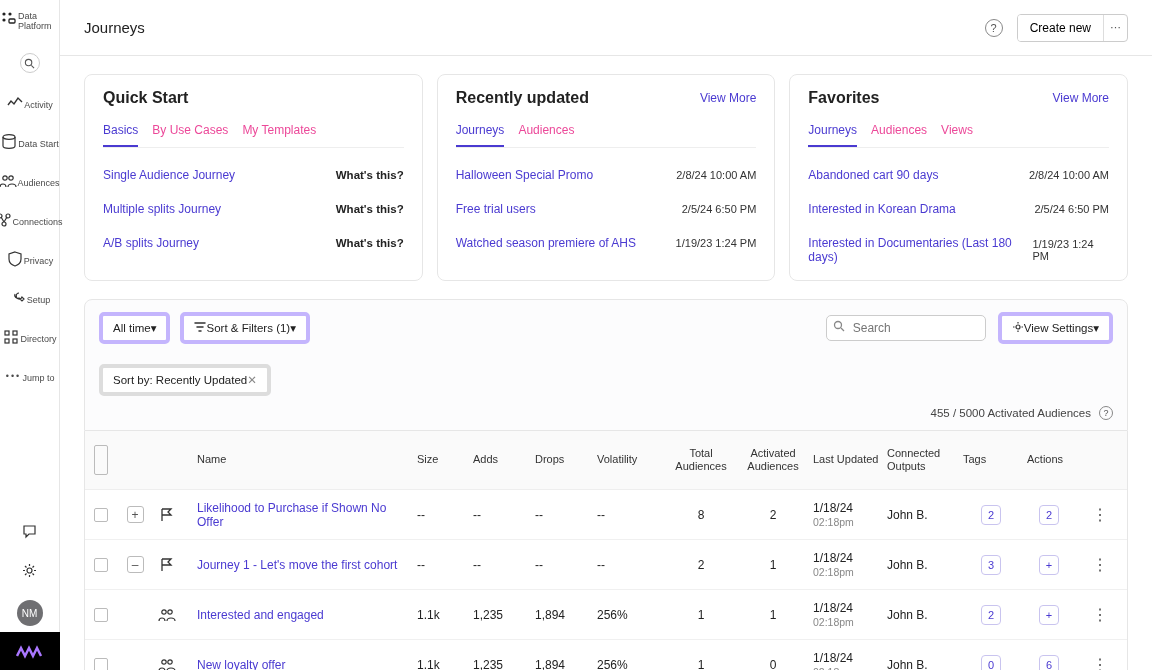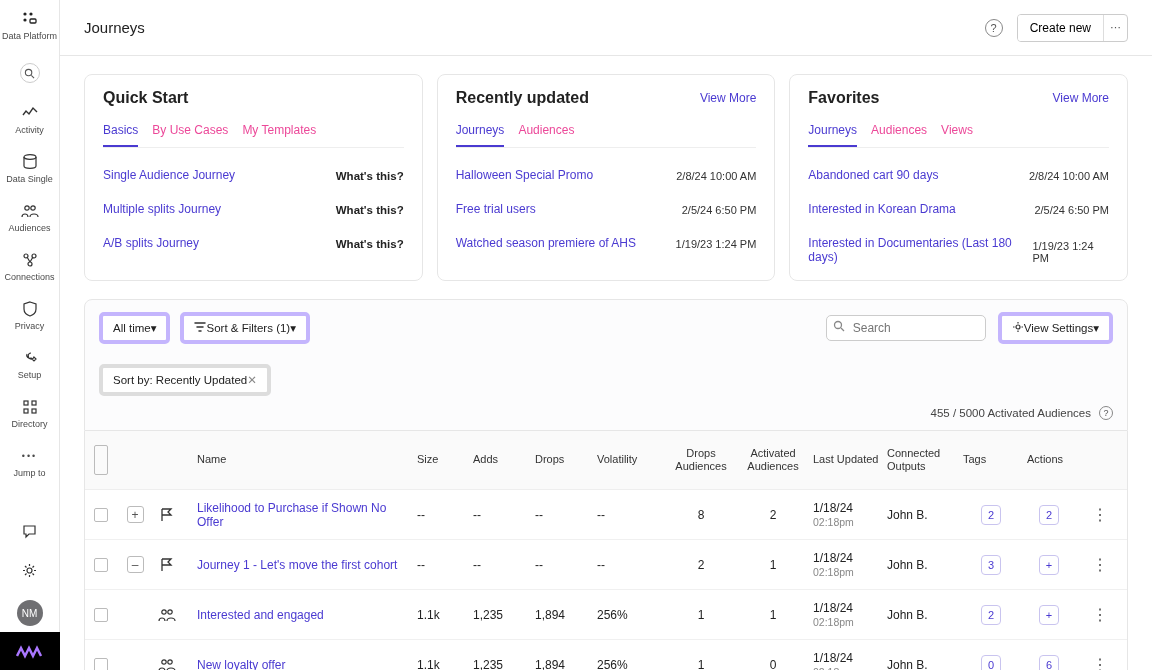--- a/index.html
+++ b/index.html
@@ -1,19 +1,19 @@
 <!DOCTYPE html>
 <html><head>
 <meta charset="utf-8">
 <style>
   * { box-sizing: border-box; margin:0; padding:0; }
   html,body { font-family: -apple-system, "Segoe UI", Arial, sans-serif; font-size:12.5px; color:#222; background:#fff; height:670px; width:1152px; overflow:hidden; }
   .root { display:flex; height:100%; }
   .sidebar { width:60px; border-right:1px solid #e6e6e6; display:flex; flex-direction:column; align-items:center; padding-top:10px; }
-  .side-item { display:flex; flex-direction:column; align-items:center; justify-content:center; font-size:9px; color:#4a4a4a; margin-bottom:18px; width:100%; cursor:pointer; }
+  .side-item { display:flex; flex-direction:row; align-items:center; justify-content:center; font-size:9px; color:#4a4a4a; margin-bottom:18px; width:100%; cursor:pointer; }
   .side-item .side-ic { width:18px; height:18px; display:flex; align-items:center; justify-content:center; margin-bottom:3px; }
   .side-item.first { margin-bottom:22px; }
   .side-item.search .side-ic { border:1px solid #ccc; border-radius:50%; width:20px; height:20px; }
   .avatar { width:26px; height:26px; border-radius:50%; background:#6f6f72; color:#fff; display:flex; align-items:center; justify-content:center; font-size:10px; margin-bottom:6px; }
   .side-bottom { margin-top:auto; width:100%; display:flex; flex-direction:column; align-items:center;text-align:center; }
   .side-wave { width:60px; height:38px; background:#000; display:flex; align-items:center; justify-content:center; }
   .side-wave svg path { stroke:#a7f; }
   .topbar { height:56px; border-bottom:1px solid #e6e6e6; display:flex; align-items:center; padding:0 24px; }
   .page-title { font-size:15px; font-weight:500; }
   .topbar-right { margin-left:auto; display:flex; align-items:center; gap:14px; }
@@ -24,21 +24,21 @@
   .btn-more { width:24px; display:flex; align-items:center; justify-content:center; border-left:1px solid #ddd; cursor:pointer; font-size:11px; color:#555; }
   .main { flex:1; overflow:auto; }
   .cards { display:flex; gap:14px; padding:18px 24px 8px; }
   .card { flex:1; border:1px solid #e6e6e6; border-radius:8px; padding:14px 18px 6px; min-width:0; }
   .card-head { display:flex; align-items:center; margin-bottom:10px; }
   .card-title { font-size:16px; font-weight:600; }
   .view-more { margin-left:auto; color:#4a3ad1; font-size:12px; cursor:pointer; }
   .tabbar { display:flex; gap:14px; border-bottom:1px solid #eee; margin-bottom:10px; }
   .tab { padding:6px 0 8px; font-size:12px; color:#ec4899; cursor:pointer; }
   .tab.active { color:#4a3ad1; font-weight:500; border-bottom:2px solid #4a3ad1; }
-  .rowlink { display:flex; align-items:flex-end; padding:10px 0; font-size:12px; }
+  .rowlink { display:flex; align-items:center; padding:10px 0; font-size:12px; }
   .rowlink .name { color:#4a3ad1; cursor:pointer; }
   .rowlink .right { margin-left:auto; color:#333; font-size:11px; }
   .rowlink .whats { font-size:11.5px; font-weight:600; color:#222; }
   .filters { margin:10px 24px 0; border:1px solid #e6e6e6; border-radius:8px 8px 0 0; padding:12px 14px 10px; display:flex; align-items:center; gap:10px; flex-wrap:wrap; background:#fcfcfd; }
   .pill { border:4px solid #c4b5fd; border-radius:5px; background:#fff; padding:5px 10px; font-size:11.5px; display:inline-flex; align-items:center; gap:0; cursor:pointer; }
   .pill.chip { border-color:#ddd; background:#fff; }
   .filters-right { margin-left:auto; display:flex; align-items:center; gap:12px; }
   .search-input { border:1px solid #ccc; border-radius:5px; padding:5px 8px 5px 26px; width:160px; font-size:12px; background:#fff; }
   .search-wrap { position:relative; }
   .search-wrap .mag { position:absolute; left:7px; top:5px; color:#888; }
@@ -91,21 +91,21 @@
         </div>
       <span>Activity</span>
     </div>
     <div class="side-item">
       <div class="side-ic">
           <svg width="14" height="16" viewBox="0 0 14 16">
             <ellipse cx="7" cy="3" rx="6" ry="2.3" fill="none" stroke="#333" stroke-width="1.2"></ellipse>
             <path d="M1 3 V12 A6 2.3 0 0 0 13 12 V3" fill="none" stroke="#333" stroke-width="1.2"></path>
           </svg>
         </div>
-      <span>Data Single</span>
+      <span>Data Start</span>
     </div>
     <div class="side-item">
       <div class="side-ic">
           <svg width="18" height="14" viewBox="0 0 18 14">
             <circle cx="6" cy="4" r="2.2" fill="none" stroke="#333" stroke-width="1.2"></circle>
             <circle cx="12" cy="4" r="2.2" fill="none" stroke="#333" stroke-width="1.2"></circle>
             <path d="M1 13 C1 9, 7 9, 7 13 M9 13 C9 9, 17 9, 17 13" fill="none" stroke="#333" stroke-width="1.2"></path>
           </svg>
         </div>
       <span>Audiences</span>
@@ -313,21 +313,21 @@
         <div class="center">
             <div class="cbox"></div>
           </div>
         <div></div>
           <div></div>
         <div>Name</div>
         <div>Size</div>
         <div>Adds</div>
         <div>Drops</div>
         <div>Volatility</div>
-        <div class="center">Drops Audiences</div>
+        <div class="center">Total Audiences</div>
         <div class="center">Activated Audiences</div>
         <div>Last Updated</div>
         <div>Connected Outputs</div>
         <div>Tags</div>
         <div>Actions</div>
       </div>
       <div id="tbody">
           <div class="trow">
     <div class="center">
               <div class="cbox"></div>

